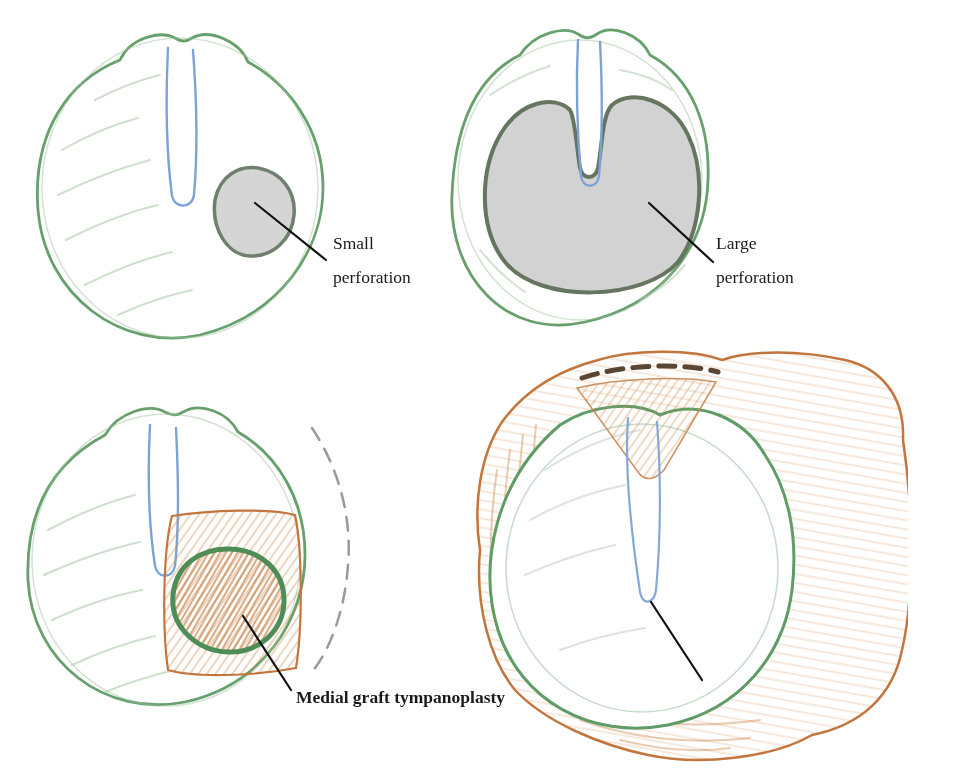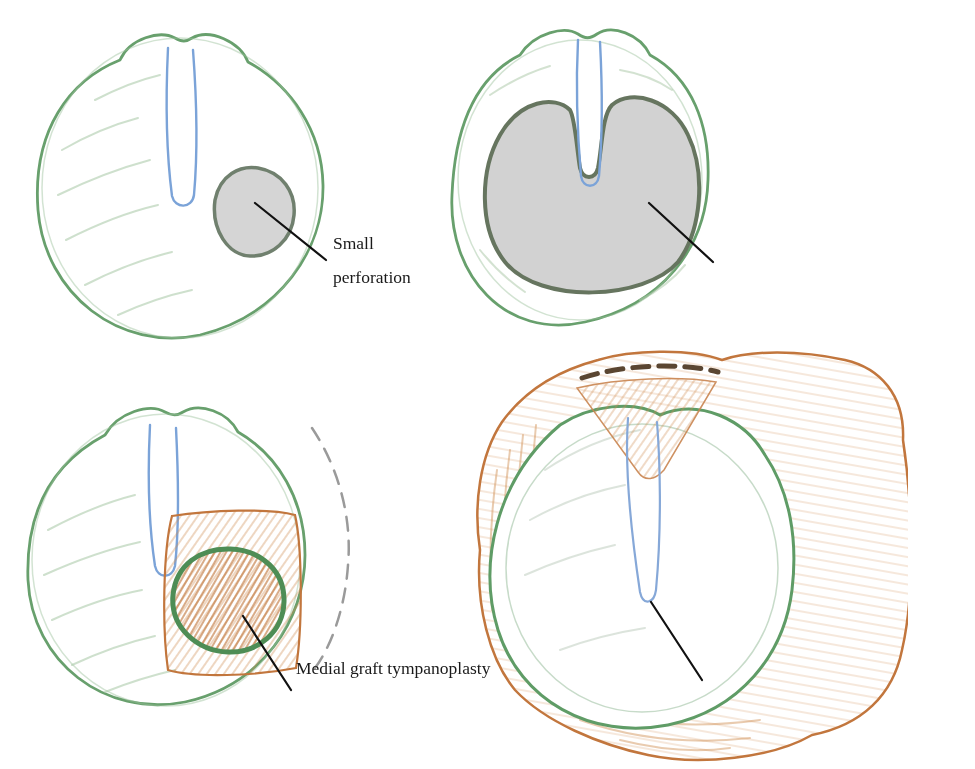--- a/index.html
+++ b/index.html
@@ -108,17 +108,18 @@
       <path d="M545,470 Q590,440 640,430 M530,520 Q575,495 625,485 M525,575 Q570,555 615,545 M560,650 Q600,635 645,628" fill="none" stroke="#b9c9b9" stroke-width="2" opacity="0.5" stroke-linecap="round"></path>
       <path d="M 577,388 C 620,378 680,376 716,382 L 664,470 C 655,480 645,482 638,472 Z" fill="url(#hatchO)" stroke="#c98550" stroke-width="1.5" opacity="0.9"></path>
       <path d="M 582,378 C 620,365 680,362 718,372" fill="none" stroke="#5a4632" stroke-width="5" stroke-dasharray="16 10" stroke-linecap="round"></path>
       <path d="M 628,418 C 625,460 630,525 640,592 C 643,606 654,604 656,590 C 662,525 660,460 657,422" fill="none" stroke="#86a8d8" stroke-width="2.2" stroke-linecap="round"></path>
       <line x1="651" y1="602" x2="702" y2="680" stroke="#111111" stroke-width="2.2" stroke-linecap="round"></line>
     </g>
   </svg>
 
   <div class="label wrap" style="left:333px; top:226px;">Small perforation</div>
 
+  <div class="label wrap" style="left:716px; top:226px;">Large perforation</div>
 
-  <div class="label nowrap" style="left:296px; top:657px;">Medial graft tympanoplasty</div>
+  <div class="label nowrap" style="left:296px; top:686px;font-weight:bold;">Medial graft tympanoplasty</div>
 
 
 </div>
 
 </body></html>

